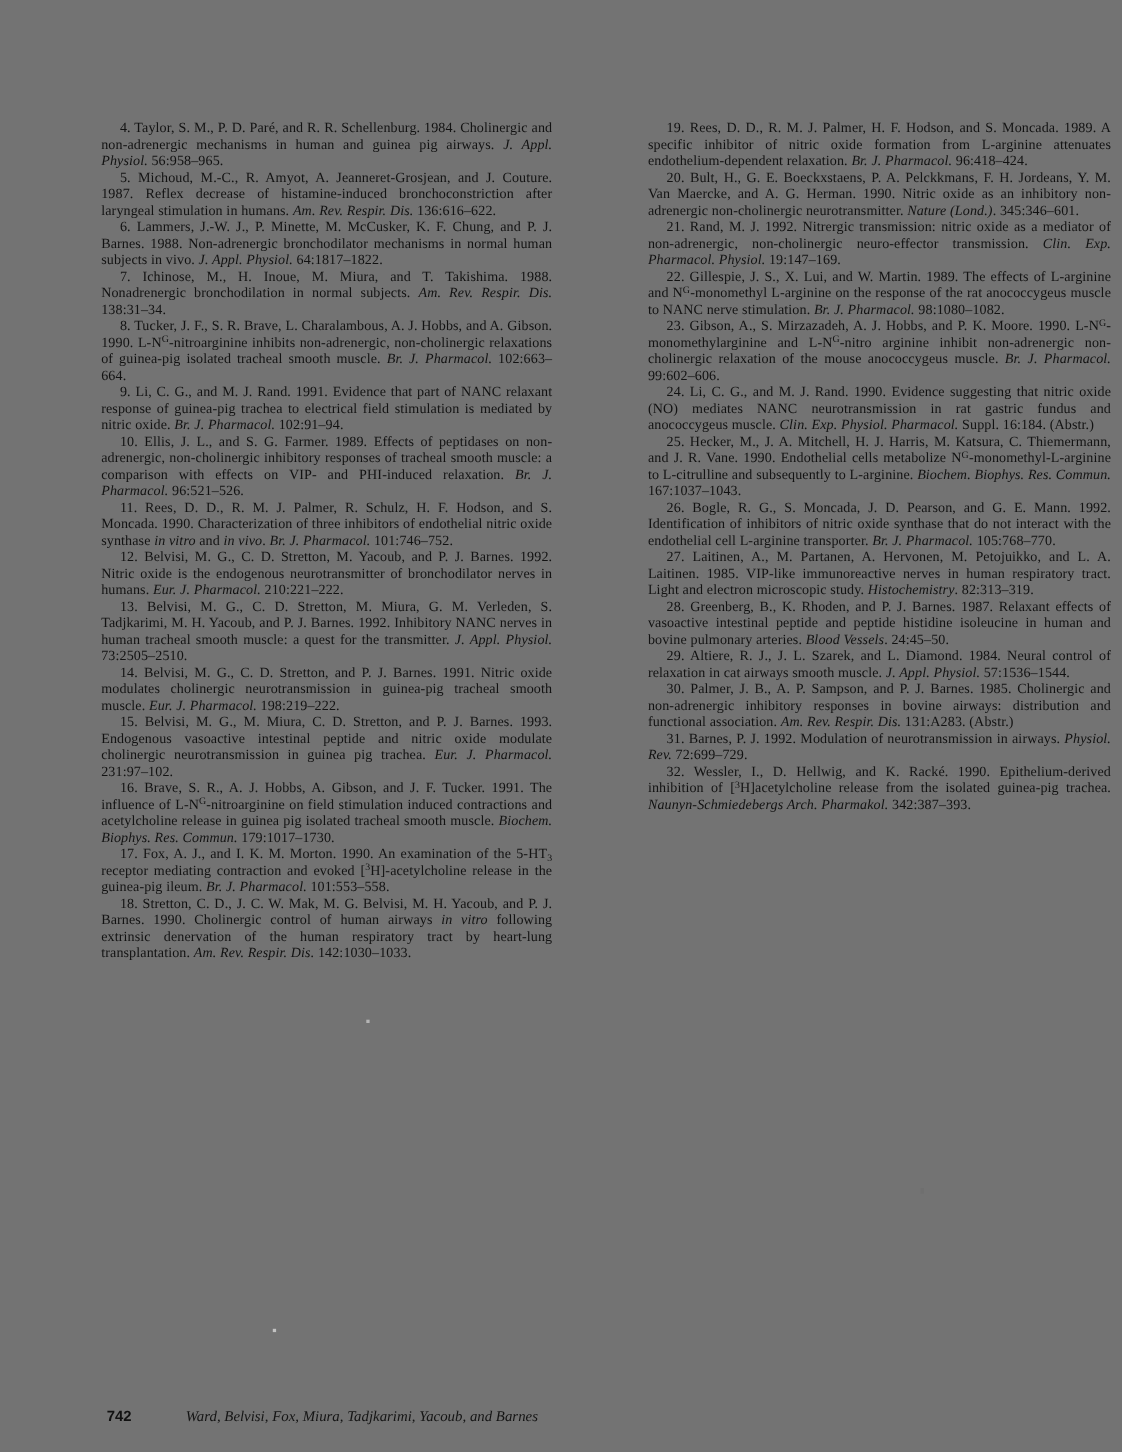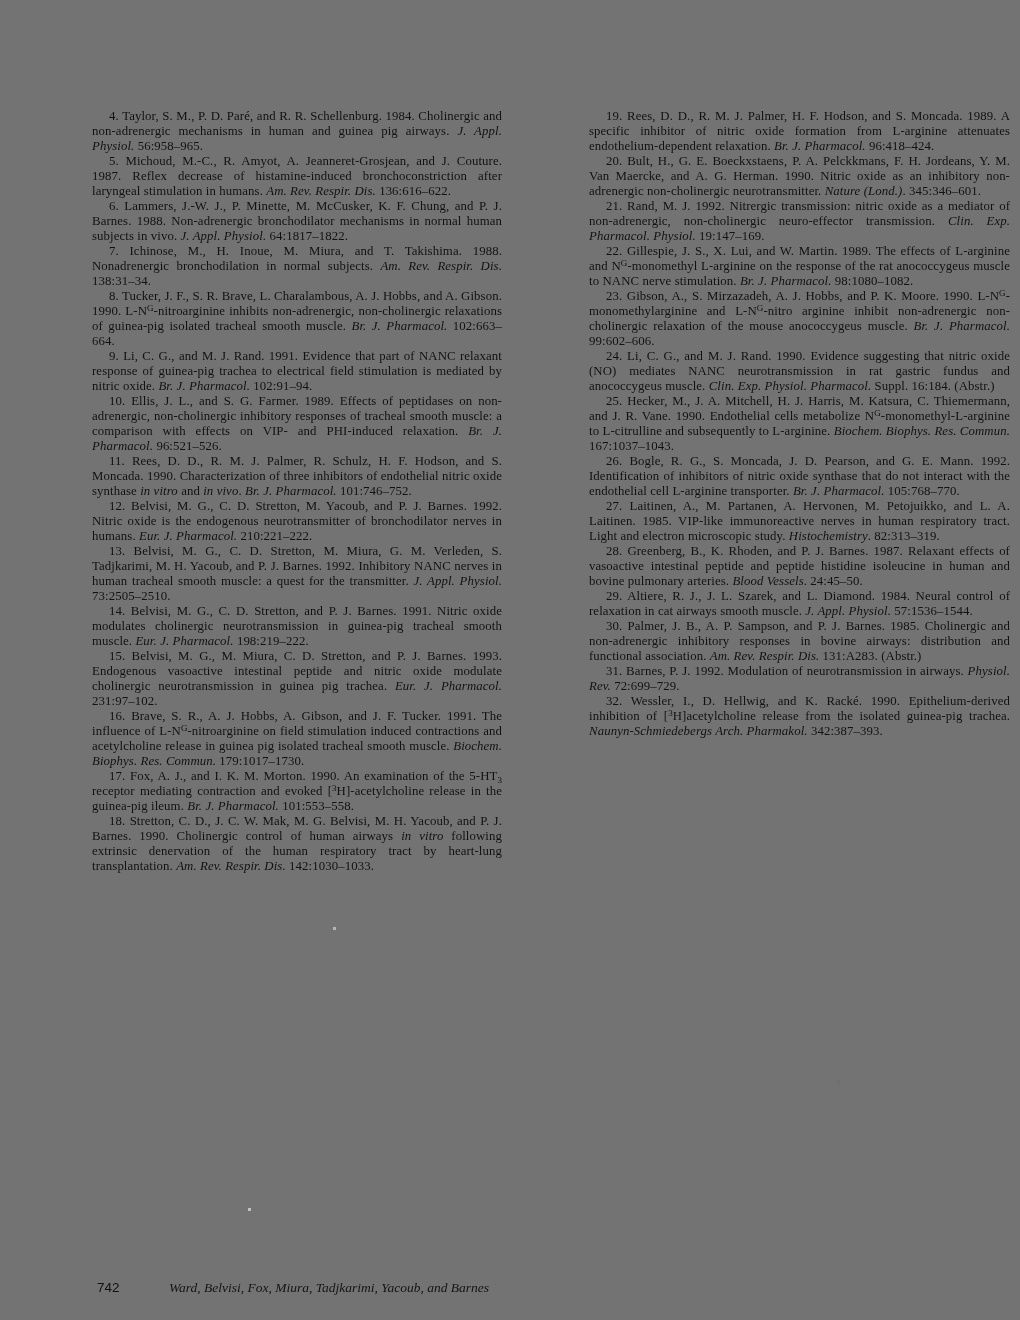--- a/index.html
+++ b/index.html
@@ -50,21 +50,21 @@
     position: absolute;
     left: 97px;
     top: 1280px;
     width: 700px;
     font-size: 13.5px;
     line-height: 16px;
     white-space: nowrap;
   }
   .page-number {
     font-family: "Liberation Sans", "DejaVu Sans", sans-serif;
-    font-weight: 400;
+    font-weight: 700;
     font-size: 13.5px;
     color: #111;
   }
   .running-title {
     font-style: italic;
     margin-left: 46px;
     color: #141414;
   }
   .speck {
     position: absolute;

